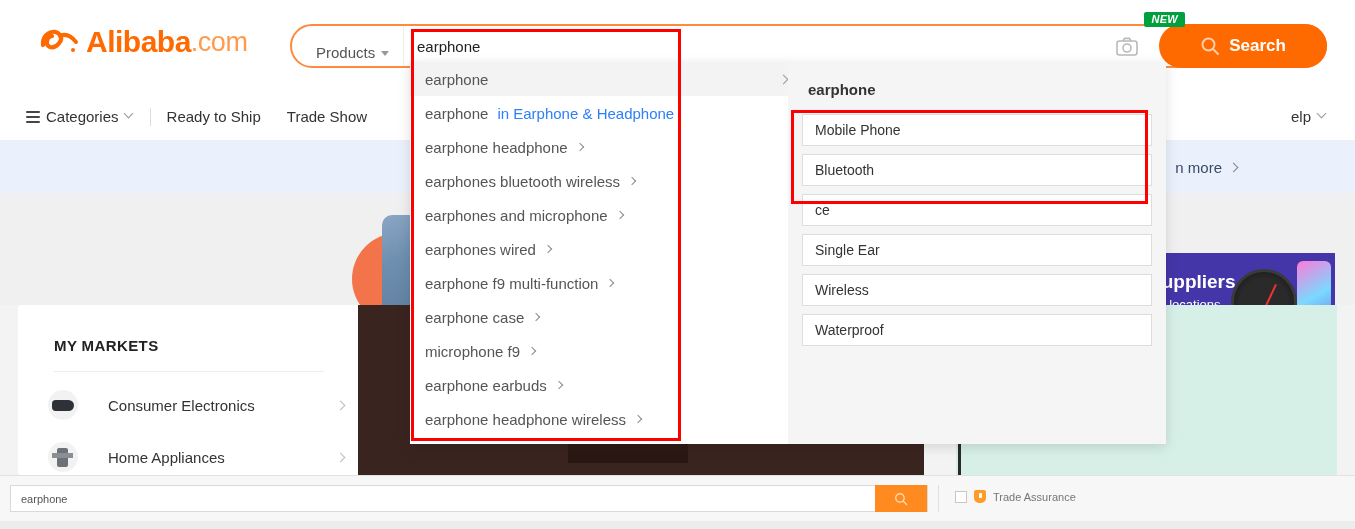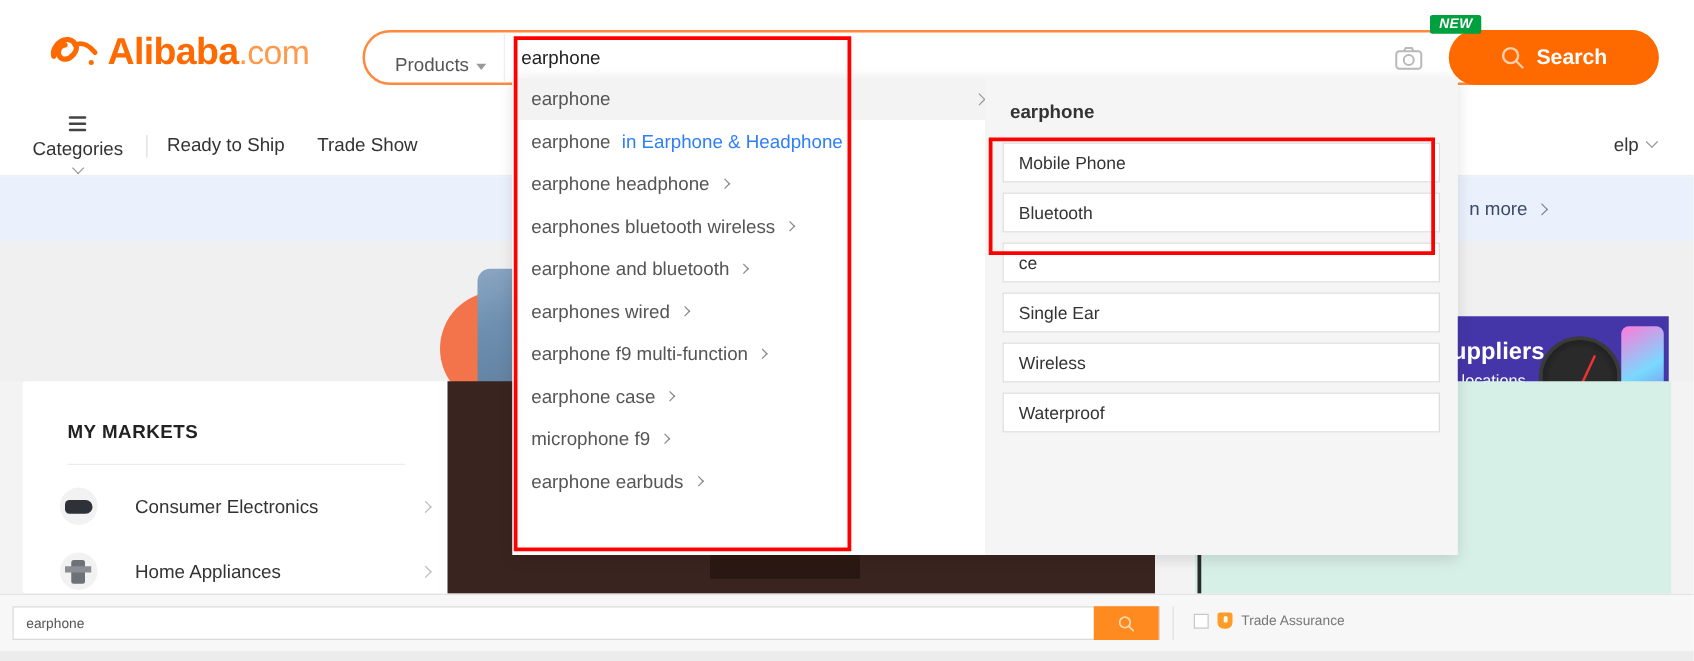--- a/index.html
+++ b/index.html
@@ -78,21 +78,21 @@
     z-index: 5;
   }
 
   
   .nav {
     position: absolute; left: 0; top: 93px; width: 1355px; height: 48px;
     background: #fff; border-bottom: 1px solid #eee;
     display: flex; align-items: center; padding-left: 26px;
     font-size: 15px; color: #333;
   }
-  .nav-item { display: flex; align-items: center; gap: 6px; margin-right: 26px; cursor: pointer; white-space: nowrap; flex-direction: column;}
+  .nav-item { display: flex; align-items: center; gap: 6px; margin-right: 26px; cursor: pointer; white-space: nowrap;}
   .nav-sep { width: 1px; height: 18px; background: #ddd; margin: 0 16px 0 -8px;}
   .hamburger { display:inline-flex; flex-direction: column; gap: 3px; }
   .hamburger i { display:block; width: 14px; height: 2px; background: #444; border-radius:1px;}
   .chev-sm {
     display:inline-block; width: 7px; height: 7px;
     border-right: 1.5px solid #999; border-bottom: 1.5px solid #999;
     transform: rotate(45deg); position: relative; top: -3px;
   }
   .nav-right { position: absolute; right: 30px; display:flex; align-items:center; }
 
@@ -459,21 +459,21 @@
           <span>earphone headphone</span>
           <span class="chev-r2"></span>
         </div>
 
         <div class="dd-item">
           <span>earphones bluetooth wireless</span>
           <span class="chev-r2"></span>
         </div>
 
         <div class="dd-item">
-          <span>earphone and bluetooth</span>
+          <span>earphones and microphone</span>
           <span class="chev-r2"></span>
         </div>
 
         <div class="dd-item">
           <span>earphones wired</span>
           <span class="chev-r2"></span>
         </div>
 
         <div class="dd-item">
           <span>earphone f9 multi-function</span>
@@ -488,20 +488,24 @@
         <div class="dd-item">
           <span>microphone f9</span>
           <span class="chev-r2"></span>
         </div>
 
         <div class="dd-item">
           <span>earphone earbuds</span>
           <span class="chev-r2"></span>
         </div>
 
+        <div class="dd-item">
+          <span>earphone headphone wireless</span>
+          <span class="chev-r2"></span>
+        </div>
 
       </div>
     </div>
 
     <div class="dd-right">
       <div class="dd-right-title">earphone</div>
       <div class="chips">
         <div class="chip">Mobile Phone</div>
         <div class="chip">Bluetooth</div>
         <div class="chip">ce</div>

